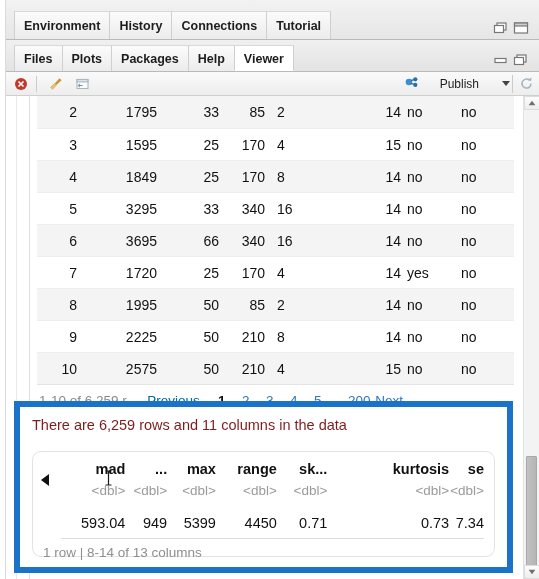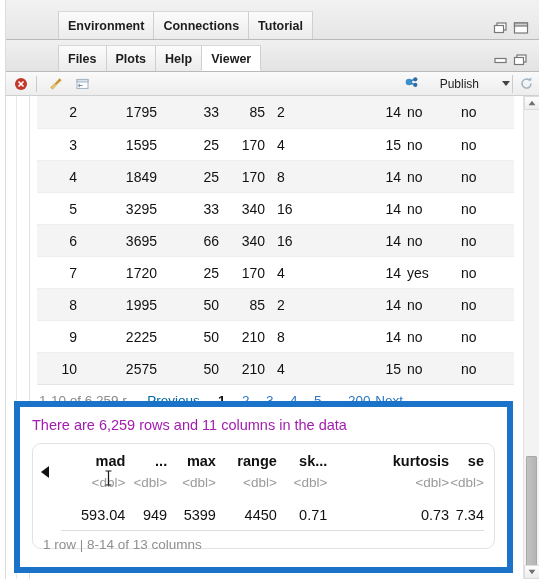--- a/index.html
+++ b/index.html
@@ -27,21 +27,20 @@
     box-sizing: border-box;
   }
 
   
   .tabstrip {
     position: absolute; left: 6px; right: 0;
     background: linear-gradient(to bottom,#f2f2f2 0%, #e6e6e6 100%);
     box-sizing: border-box;
     display: flex;
     align-items: flex-end;
-    padding-left: 44px;
   }
   .tabstrip.upper { top: 0; height: 40px; border-bottom: 1px solid #b9b9b9; }
   .tabstrip.lower { top: 40px; height: 32px; border-bottom: 1px solid #b9b9b9;
                     background: linear-gradient(to bottom,#f0f0f0 0%, #e3e3e3 100%); }
 
   .tab {
     font-size: 12.5px;
     font-weight: bold;
     color: #1d1d1d;
     padding: 0 9px;
@@ -197,22 +196,22 @@
     background: #ffffff;
     box-sizing: border-box;
     z-index: 5;
   }
   .callout-inner {
     position:absolute; inset:0;
     padding: 10px 12px 0 12px;
     box-sizing:border-box;
   }
   .callout-title {
-    font-size: 14.5px; color:#a21caf; font-weight:normal;
-    margin-bottom: 10px;
+    font-size: 14.5px; color:#7f1d1d; font-weight:normal;
+    margin-bottom: 18px;
     white-space:nowrap;
   }
 
   
   .tib {
     border:1px solid #e3e3e3;
     border-radius:9px;
     background:#ffffff;
     box-sizing:border-box;
     position:relative;
@@ -256,20 +255,21 @@
 </style>
 </head>
 <body>
 
 <div id="app">
 
   <div class="left-gutter"></div>
 
   <div class="tabstrip upper">
     <div class="tab">Environment</div>
+    <div class="tab">History</div>
     <div class="tab">Connections</div>
     <div class="tab">Tutorial</div>
     <div class="tabfill"></div>
     <div class="wincontrols">
       <div class="wc-icon">
         <svg width="16" height="14" viewBox="0 0 16 14">
           <rect x="4" y="2" width="9" height="7" fill="#fff" stroke="#777" stroke-width="1.2"></rect>
           <rect x="1.5" y="4.5" width="9" height="7" fill="#fff" stroke="#777" stroke-width="1.2"></rect>
         </svg>
       </div>
@@ -278,20 +278,21 @@
           <rect x="1.5" y="2" width="13" height="10" fill="#fff" stroke="#777" stroke-width="1.2"></rect>
           <rect x="1.5" y="2" width="13" height="3" fill="#cfcfcf" stroke="#777" stroke-width="1.2"></rect>
         </svg>
       </div>
     </div>
   </div>
 
   <div class="tabstrip lower">
     <div class="tab">Files</div>
     <div class="tab">Plots</div>
+    <div class="tab">Packages</div>
     <div class="tab">Help</div>
     <div class="tab active">Viewer</div>
     <div class="tabfill"></div>
     <div class="wincontrols">
       <div class="wc-icon">
         <svg width="16" height="14" viewBox="0 0 16 14">
           <rect x="2" y="5.5" width="11" height="4" fill="#fff" stroke="#777" stroke-width="1.2"></rect>
         </svg>
       </div>
       <div class="wc-icon">

